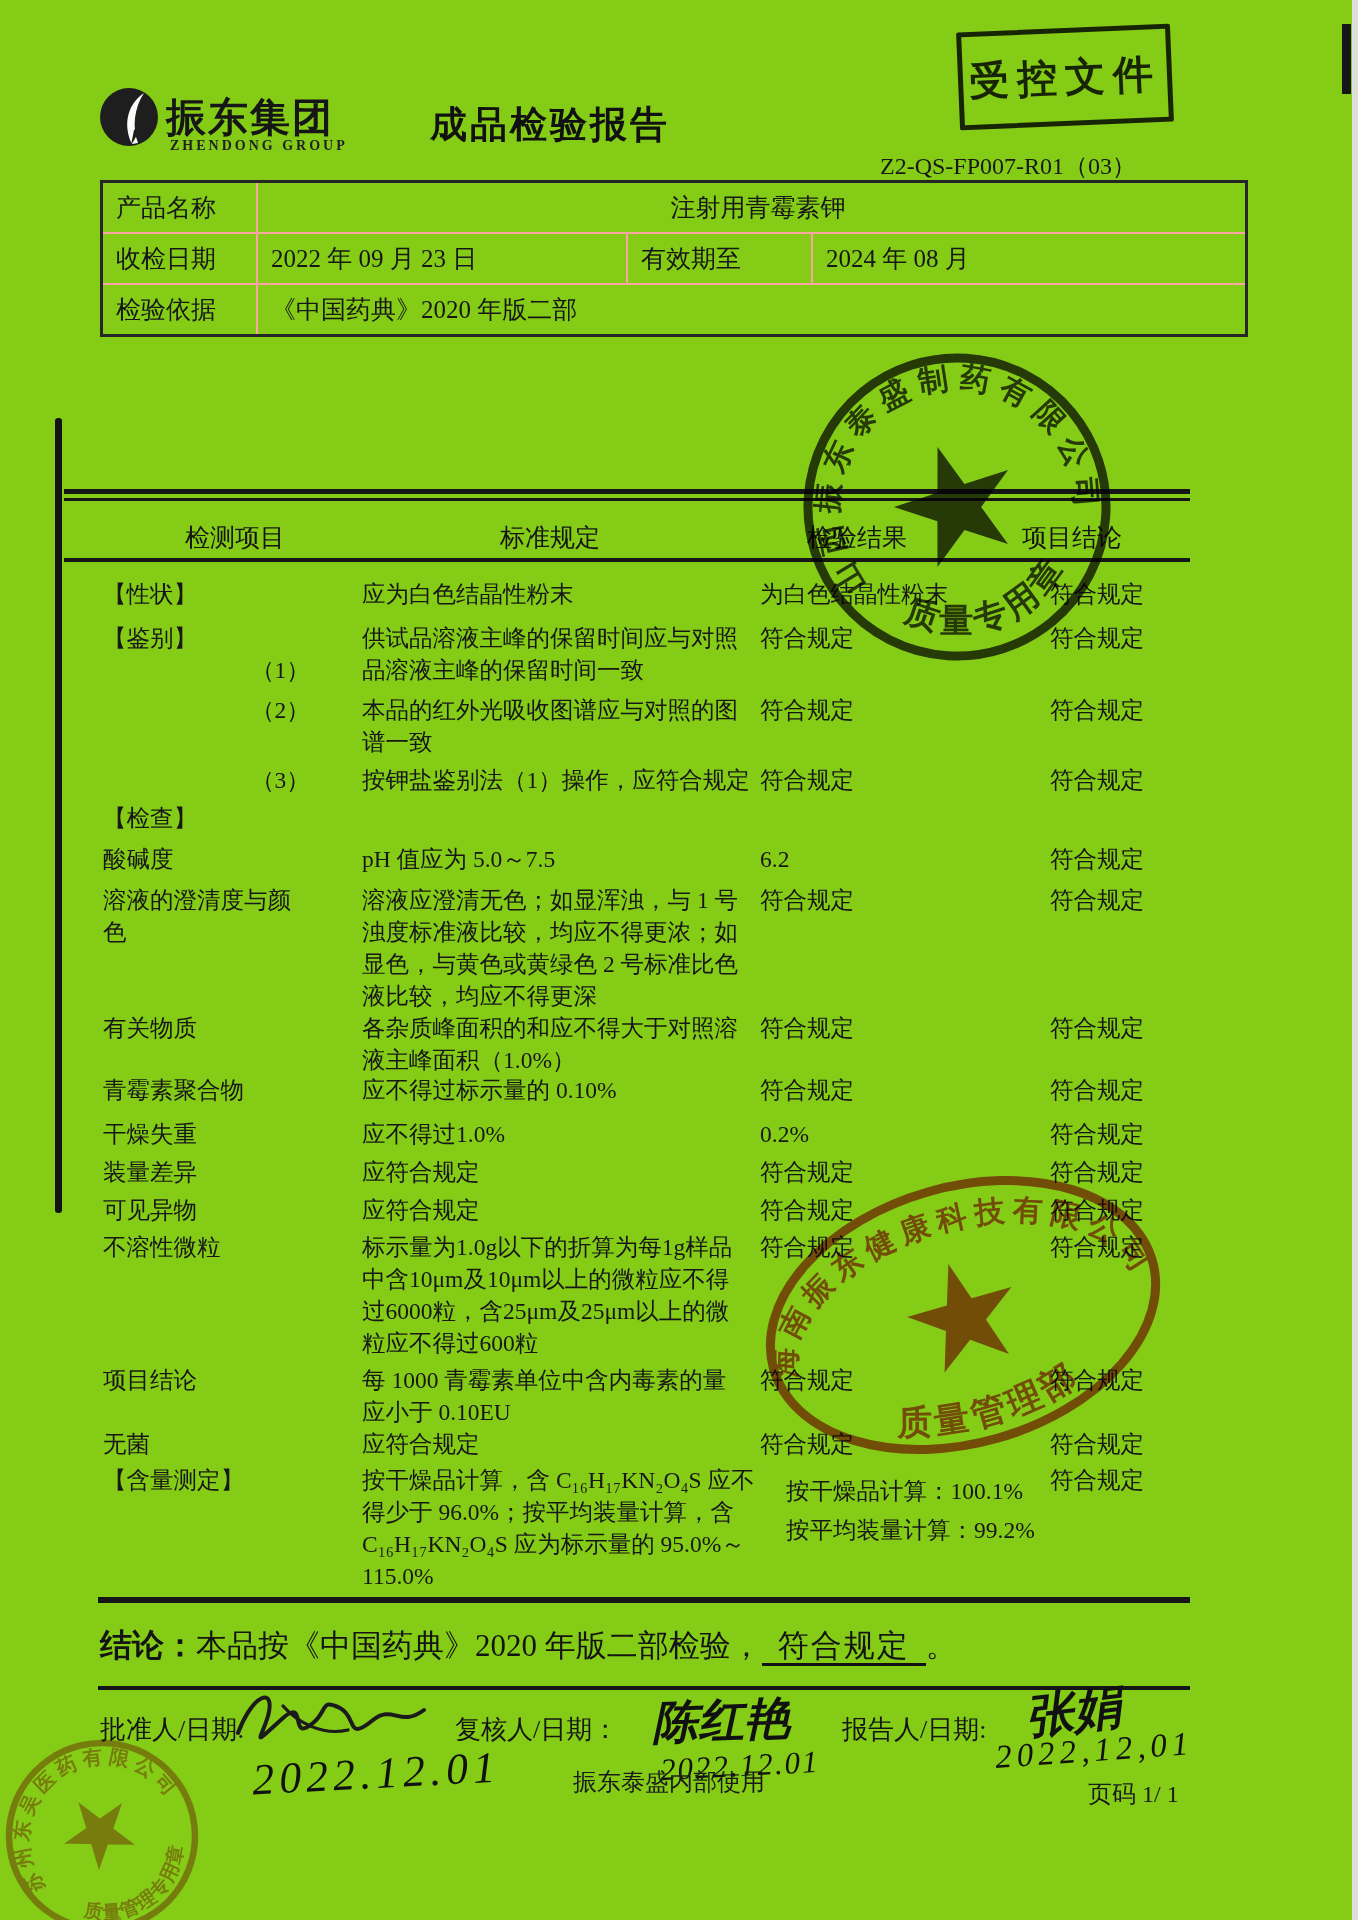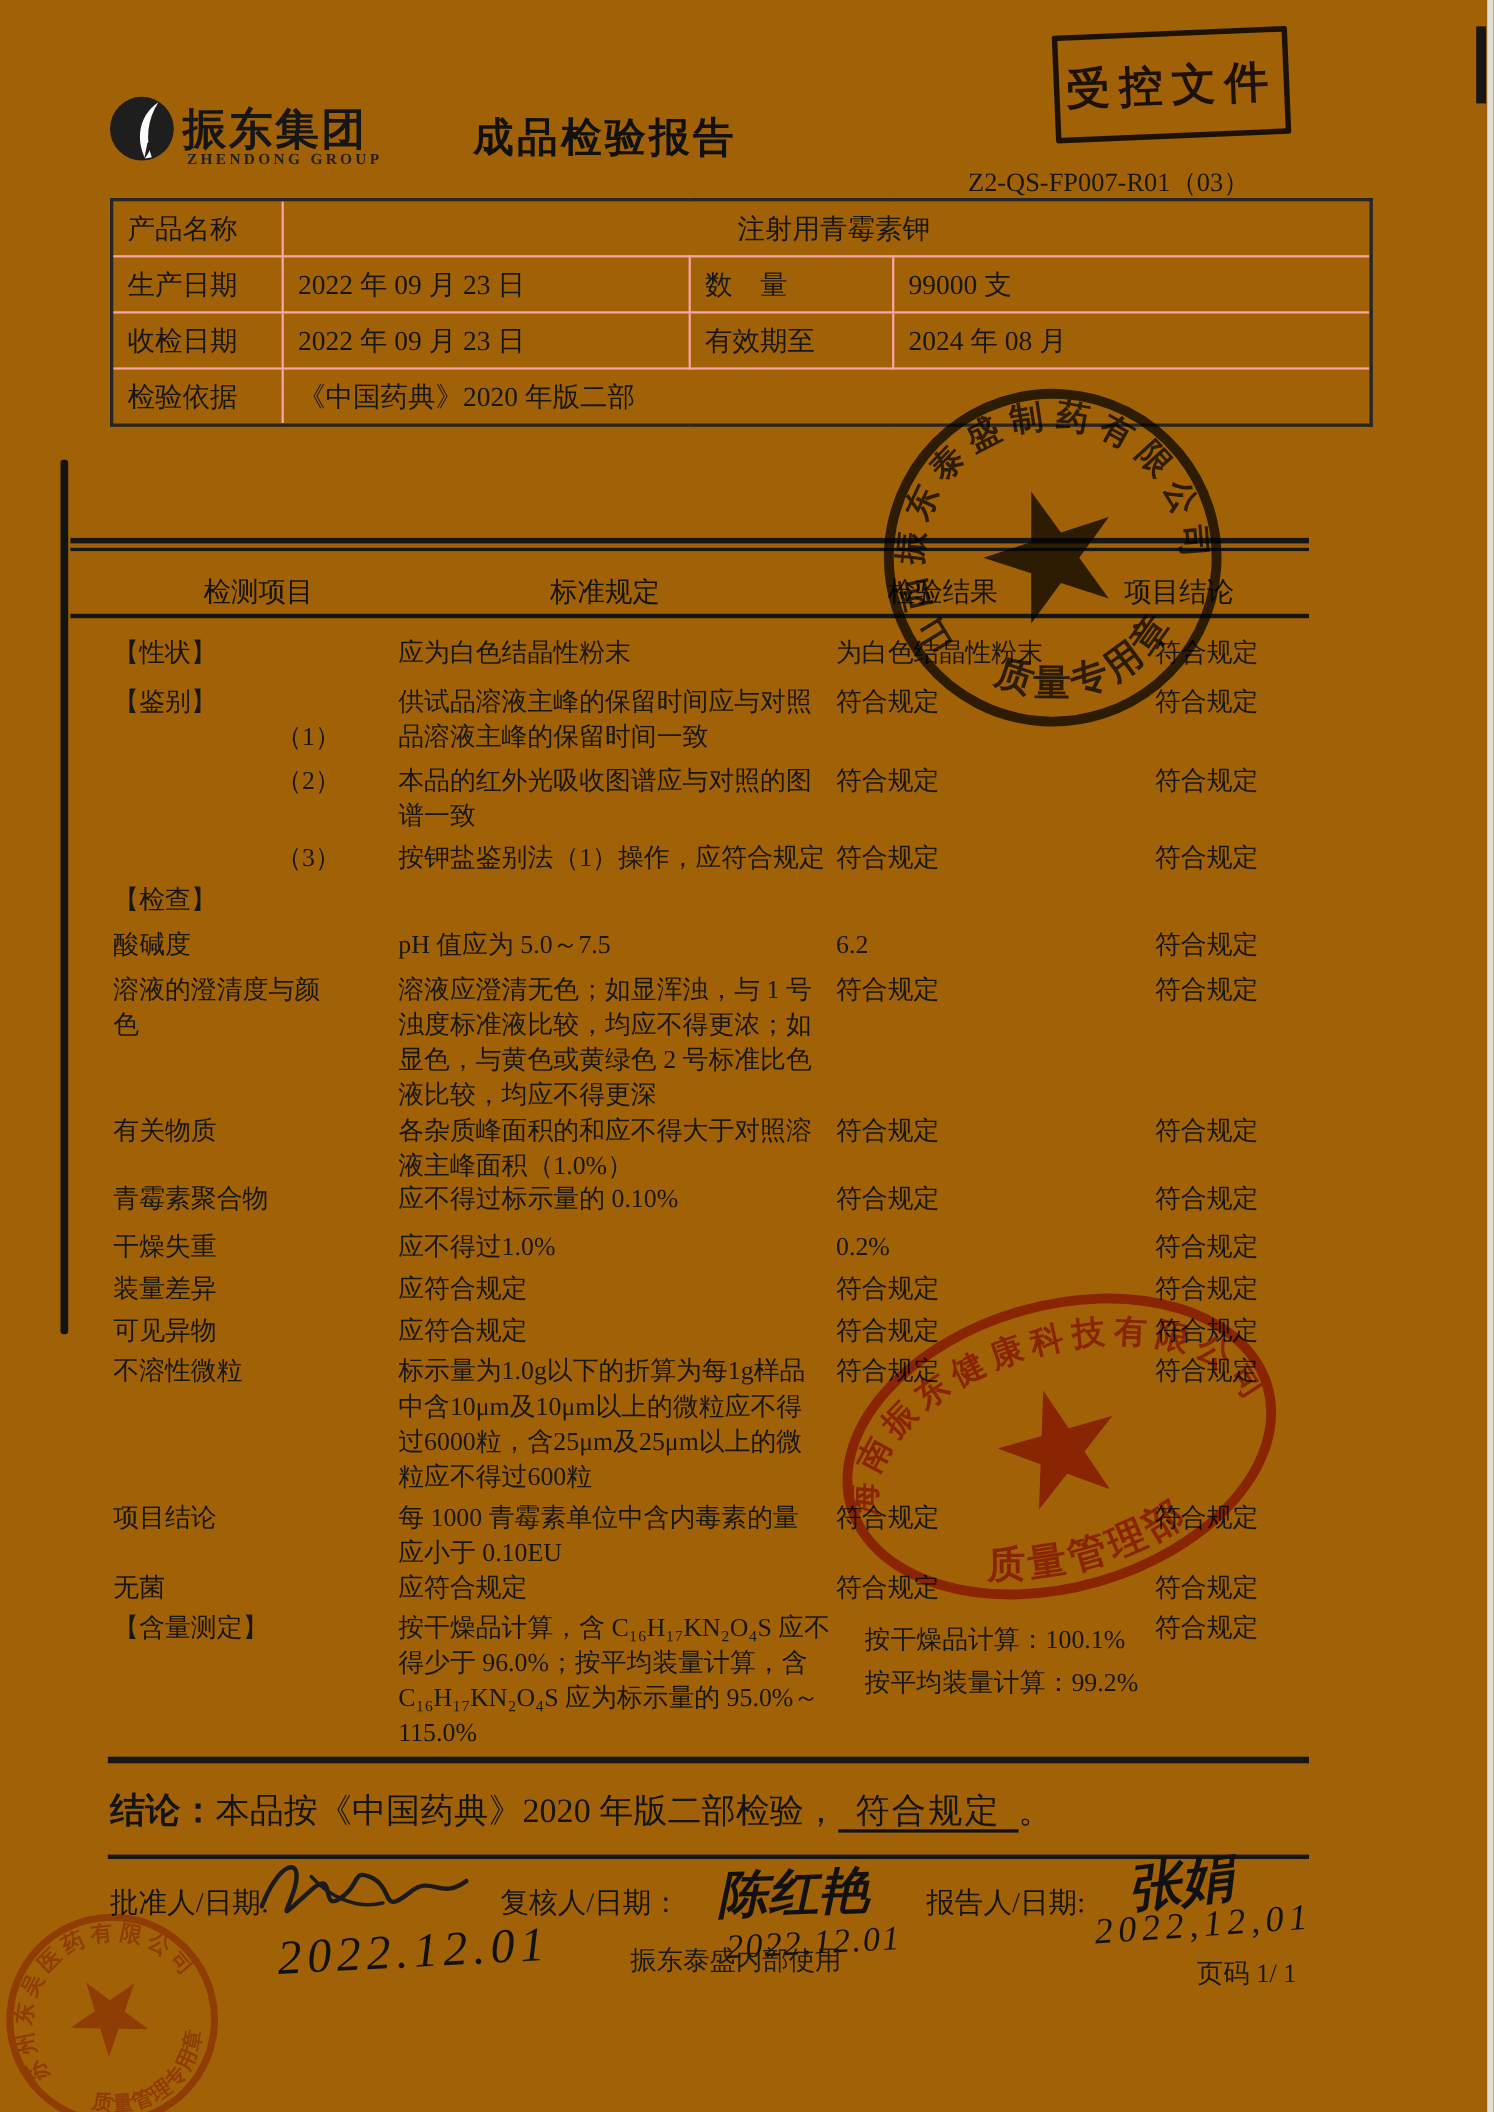--- a/index.html
+++ b/index.html
@@ -1,18 +1,18 @@
 <!DOCTYPE html>
 <html><head>
 <meta charset="utf-8">
 <style>
   html,body{margin:0;padding:0;background:#888;}
   #page{
     position:relative; width:1358px; height:1920px; margin:0 auto;
-    background:#a16207; overflow:hidden;
+    background:#84cc16; overflow:hidden;
     font-family:"Liberation Serif","DejaVu Serif",serif;
     color:#1b1b1b;
   }
   .abs{position:absolute;}
   
   #logo-mark{left:98px; top:86px;}
   #logo-cn{left:166px; top:90px; font-size:40px; font-weight:bold; letter-spacing:2px; color:#161616;}
   #logo-en{left:170px; top:138px; font-size:14px; font-weight:bold; letter-spacing:3px; color:#222;}
   #report-title{left:390px; top:100px; width:320px; text-align:center; font-size:37px; font-weight:bold; letter-spacing:3px; color:#111;}
   #doc-number{left:880px; top:150px; font-size:24px; color:#181818;}
@@ -75,26 +75,20 @@
   <div id="doc-number" class="abs">Z2-QS-FP007-R01（03）</div>
   <div id="controlled-stamp" class="abs stamp">受控文件</div>
 
   <table id="info-table" class="abs">
     <tbody>
         <tr>
       <td class="w1">产品名称</td>
       <td class="center" colspan="3">注射用青霉素钾</td>
     </tr>
     <tr>
-      <td class="w1">生产日期</td>
-      <td class="w2">2022 年 09 月 23 日</td>
-      <td class="w3">数　量</td>
-      <td class="w4">99000 支</td>
-    </tr>
-    <tr>
       <td class="w1">收检日期</td>
       <td class="w2">2022 年 09 月 23 日</td>
       <td class="w3">有效期至</td>
       <td class="w4">2024 年 08 月</td>
     </tr>
     <tr>
       <td class="w1">检验依据</td>
       <td colspan="3">《中国药典》2020 年版二部</td>
     </tr>
   </tbody>

